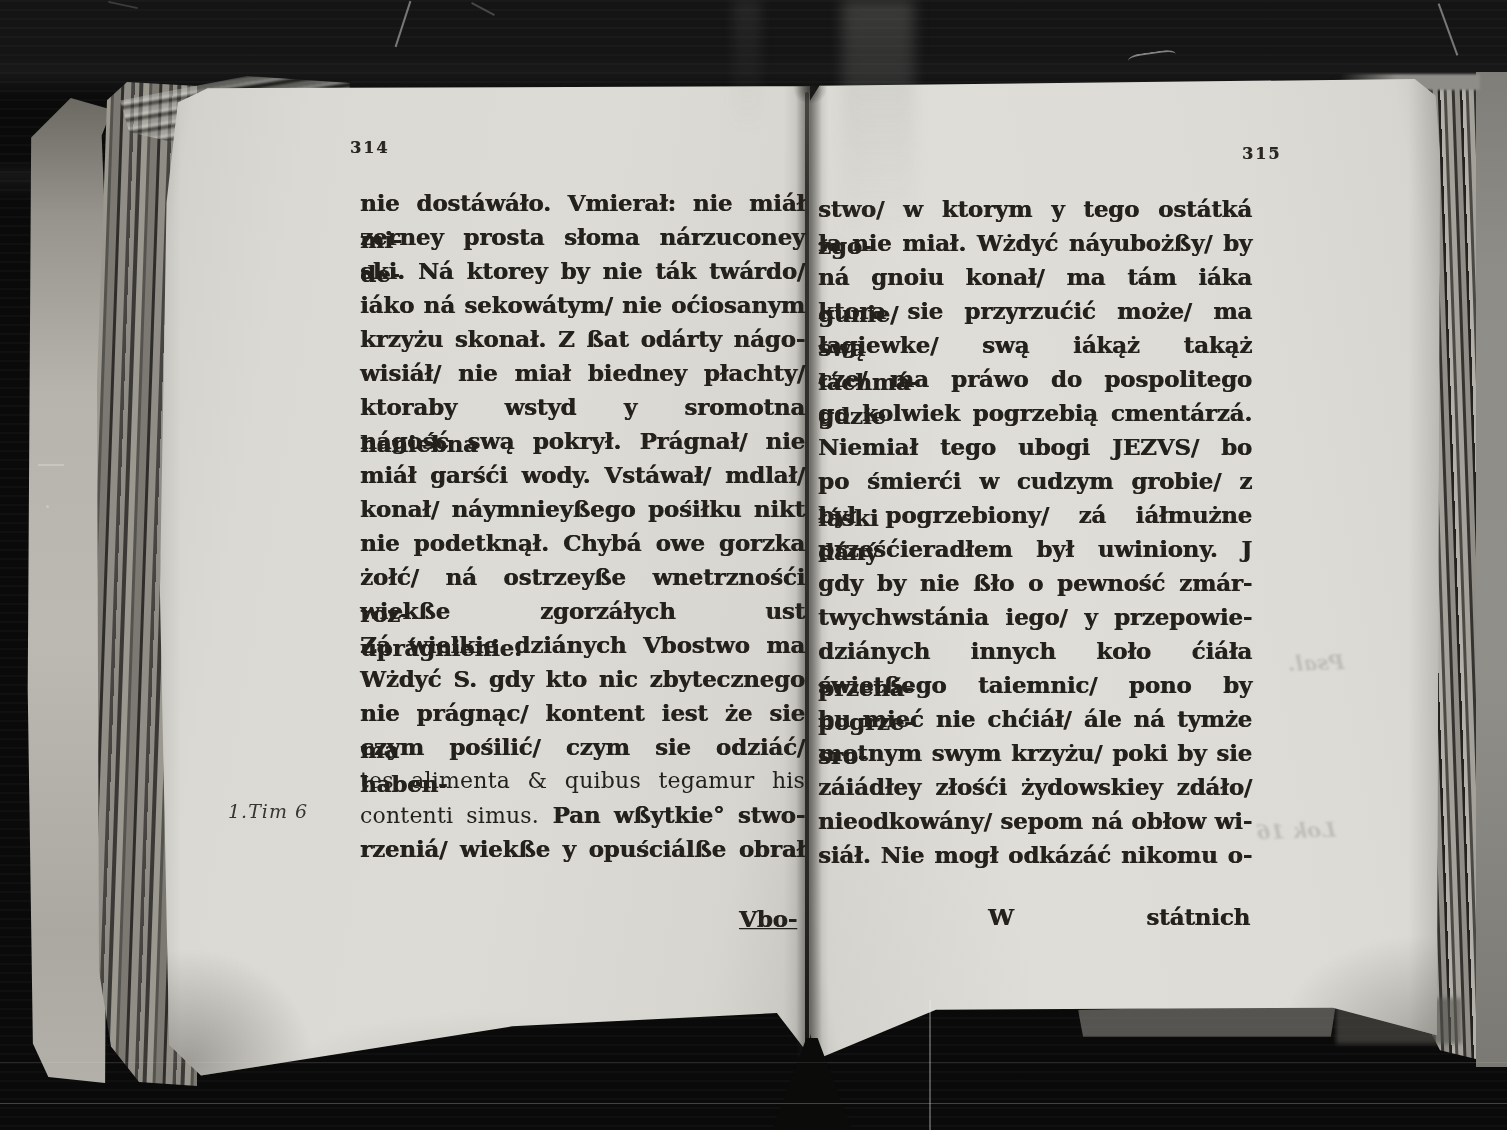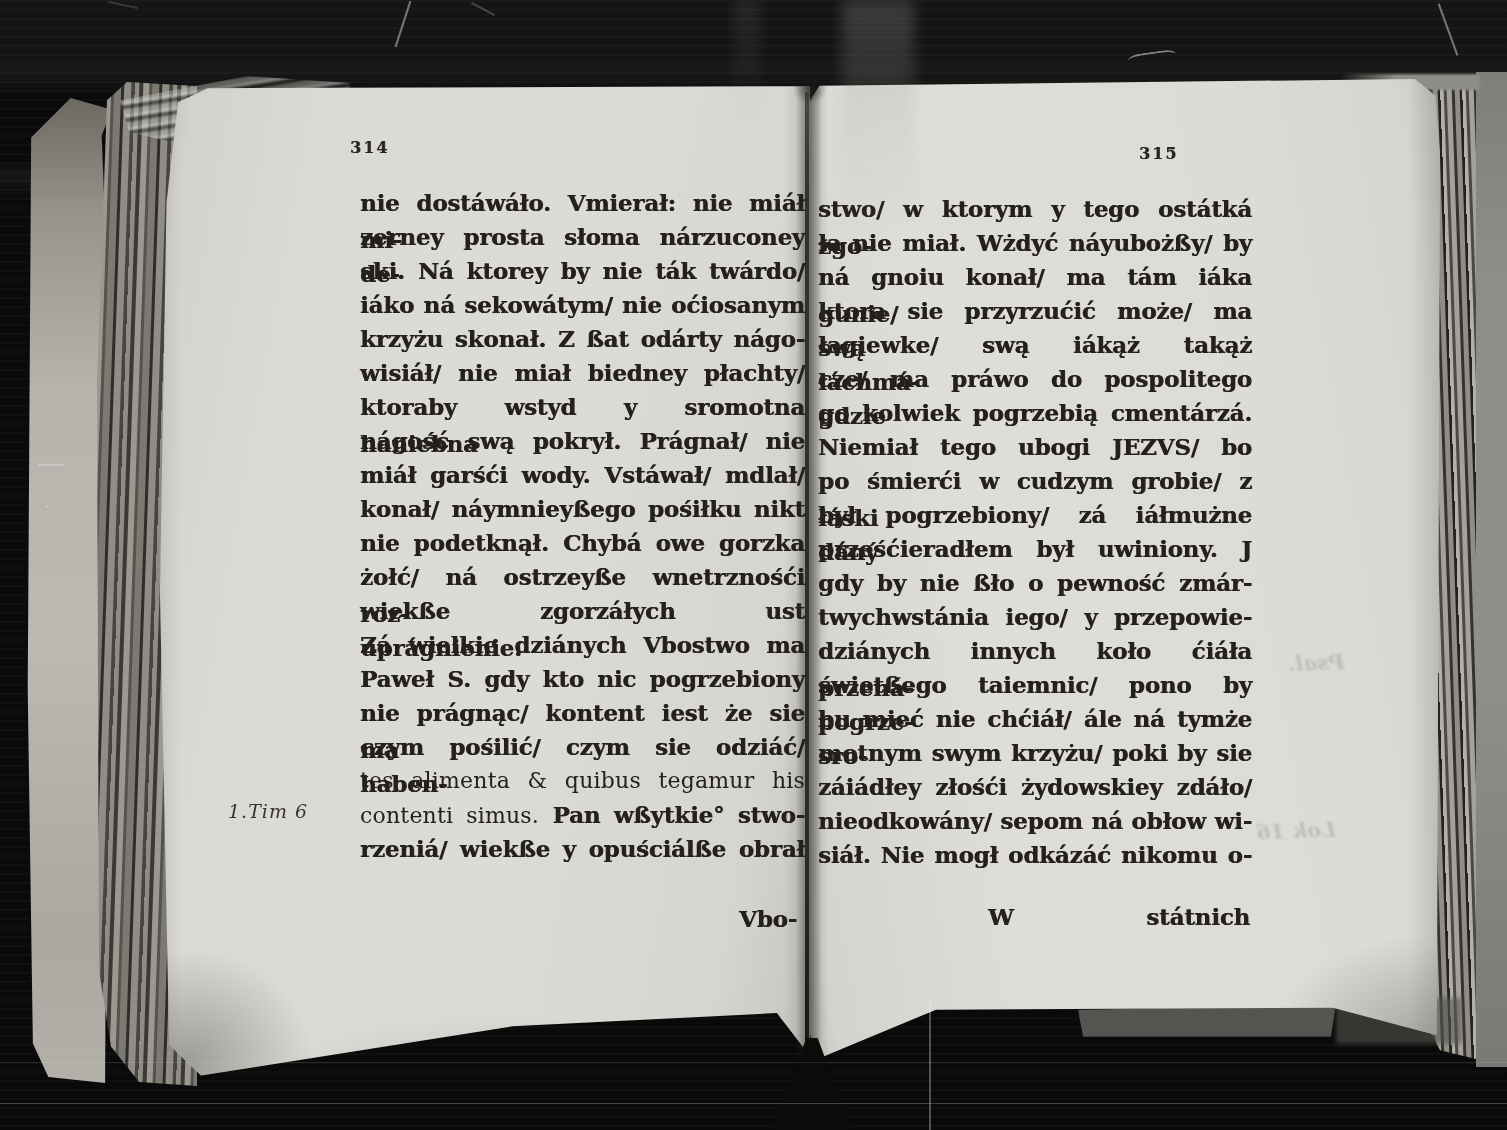--- a/index.html
+++ b/index.html
@@ -107,24 +107,24 @@
   .textcol-right { left:818px; top:192px; width:434px; }
   .text-line { width:100%; height:34px; line-height:34px; text-align:justify; text-align-last:justify; text-justify:inter-word; }
   .seg.gothic {
     font-family:"DejaVu Serif", serif; font-weight:bold; font-size:23px; letter-spacing:-0.2px;
     text-shadow:0.5px 0.3px 0.5px rgba(28,25,20,0.85);
   }
   .seg.latin { font-family:"DejaVu Serif", serif; font-weight:normal; font-size:22px; letter-spacing:0.2px; }
   .pagenum { position:absolute; font-weight:bold; font-size:16px; letter-spacing:2px; color:#2a2722;
     text-shadow:0.4px 0.3px 0.4px rgba(28,25,20,0.7); }
   .pagenum-left { left:350px; top:138px; }
-  .pagenum-right { left:1139px; top:144px; }
+  .pagenum-right { left:1242px; top:144px; }
   .margin-note { position:absolute; left:228px; top:800px; width:110px; font-style:italic; font-size:19px;
     color:#38342f; letter-spacing:1px; }
-  .catchword-row-left { position:absolute; left:352px; top:905px; width:445px; text-align:right; }
+  .catchword-row-left { position:absolute; left:352px; top:905px; width:445px; text-align:right;text-decoration:underline; }
   .sig-row { position:absolute; left:818px; top:903px; width:434px; height:36px; }
   .sig-mark { position:absolute; left:170px; top:0; }
   .catchword-right { position:absolute; right:2px; top:0; }
 
   .bleed { position:absolute; color:#84827a; font-style:italic; font-weight:bold;
     transform:scaleX(-1) rotate(2deg); opacity:0.33; filter:blur(1.3px); font-size:21px; }
   .bleed-0 { left:1288px; top:650px; }
   .bleed-1 { left:1256px; top:818px; }
 
   
@@ -165,21 +165,21 @@
       <div class="text-line"><span class="seg gothic">krzyżu skonał. Z ßat odárty nágo-</span></div>
       <div class="text-line"><span class="seg gothic">wisiáł/ nie miał biedney płachty/</span></div>
       <div class="text-line"><span class="seg gothic">ktoraby wstyd y sromotna haniebna</span></div>
       <div class="text-line"><span class="seg gothic">nágość swą pokrył. Prágnał/ nie</span></div>
       <div class="text-line"><span class="seg gothic">miáł garśći wody. Vstáwał/ mdlał/</span></div>
       <div class="text-line"><span class="seg gothic">konał/ náymnieyßego pośiłku nikt</span></div>
       <div class="text-line"><span class="seg gothic">nie podetknął. Chybá owe gorzka</span></div>
       <div class="text-line"><span class="seg gothic">żołć/ ná ostrzeyße wnetrznośći roz-</span></div>
       <div class="text-line"><span class="seg gothic">wiekße zgorzáłych ust uprágnienie.</span></div>
       <div class="text-line"><span class="seg gothic">Zá wielkie dziánych Vbostwo ma</span></div>
-      <div class="text-line"><span class="seg gothic">Paweł S. gdy kto nic pogrzebiony</span></div>
+      <div class="text-line"><span class="seg gothic">Wżdyć S. gdy kto nic zbytecznego</span></div>
       <div class="text-line"><span class="seg gothic">nie prágnąc/ kontent iest że sie ma</span></div>
       <div class="text-line"><span class="seg gothic">czym pośilić/ czym sie odziáć/ haben-</span></div>
       <div class="text-line"><span class="seg latin">tes alimenta &amp; quibus tegamur his</span></div>
       <div class="text-line"><span class="seg latin">contenti simus.</span><span class="seg gothic"> Pan wßytkie° stwo-</span></div>
       <div class="text-line"><span class="seg gothic">rzeniá/ wiekße y opuściálße obrał</span></div>
     </div>
   <div class="textcol textcol-right">
       <div class="text-line"><span class="seg gothic">stwo/ w ktorym y tego ostátká zgo-</span></div>
       <div class="text-line"><span class="seg gothic">ła nie miał. Wżdyć náyubożßy/ by</span></div>
       <div class="text-line"><span class="seg gothic">ná gnoiu konał/ ma tám iáka gunie/</span></div>

